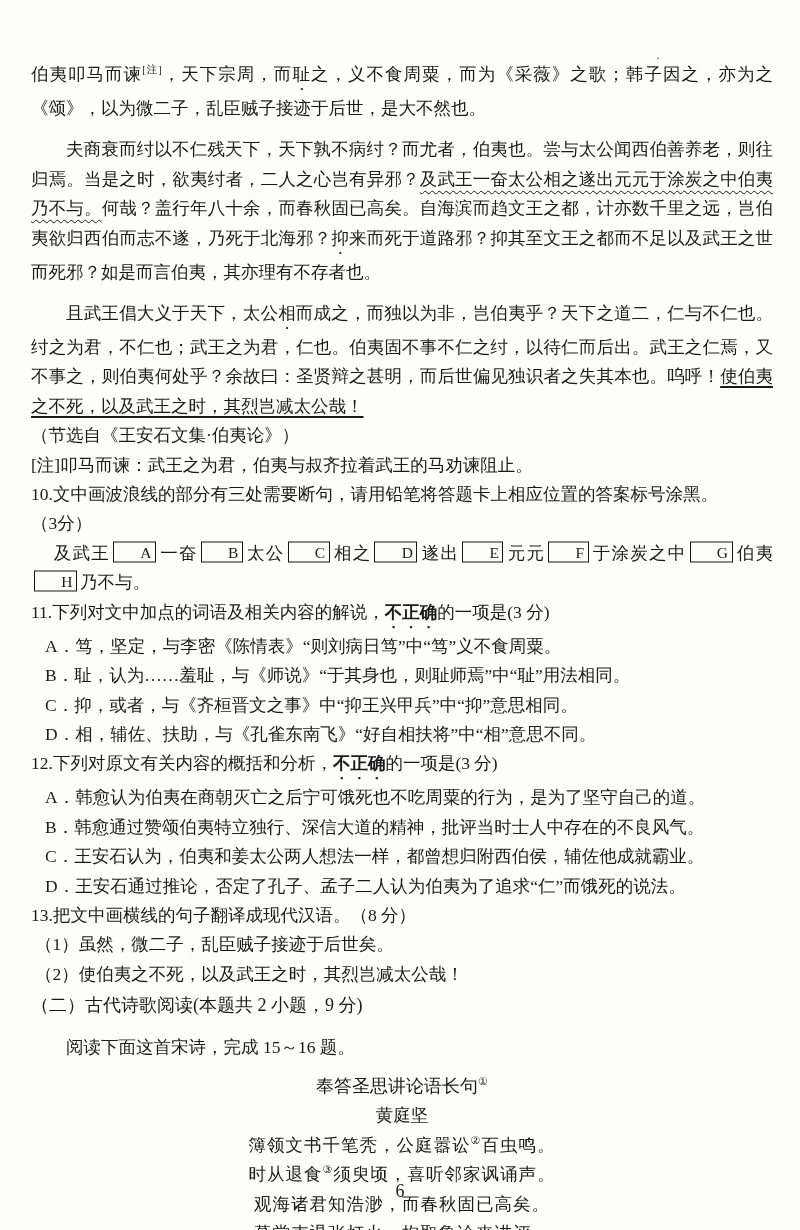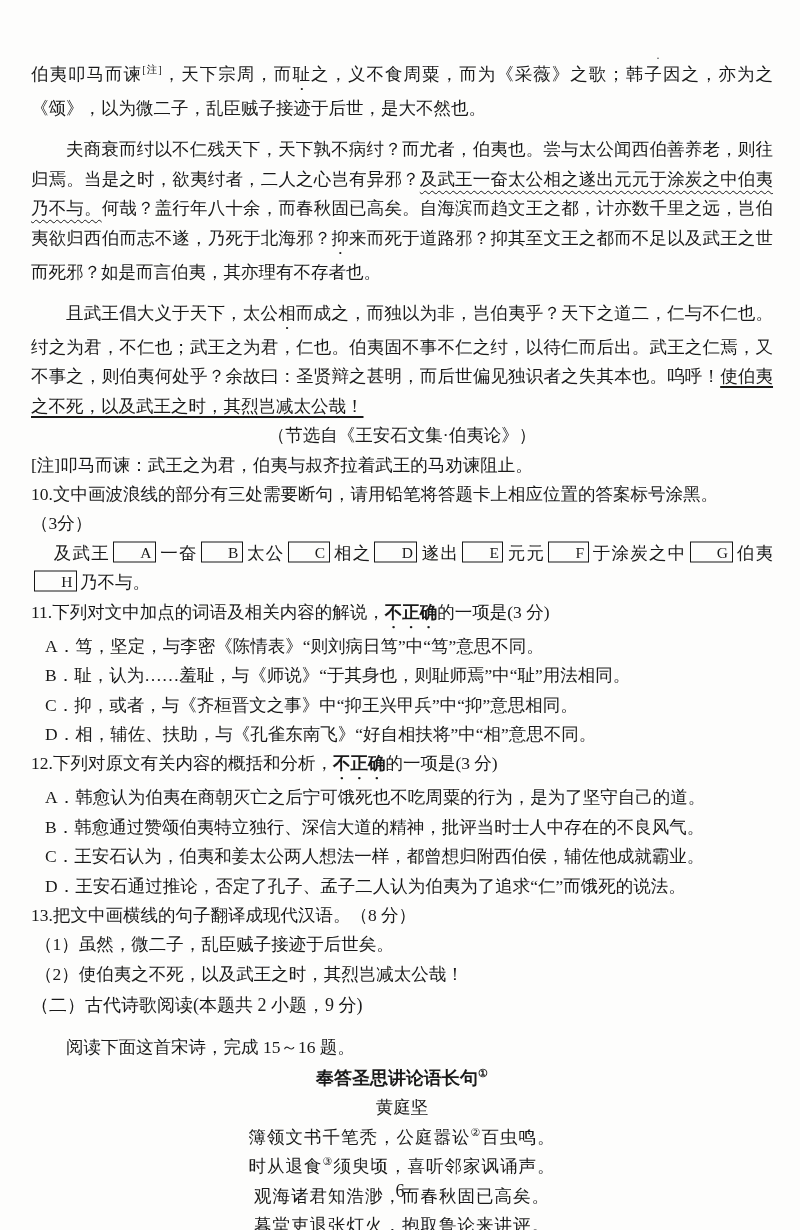--- a/index.html
+++ b/index.html
@@ -12,27 +12,27 @@
     font-size:17.5px;
     line-height:29.4px;
     overflow:hidden;
   }
   .content{
     position:absolute;top:60px;left:31px;width:742px;
     text-align:justify;
   }
   .para{ text-align:justify; }
   .indent{ text-indent:2em;margin-top:12px; }
-  .attribution{ text-align:center; }
+  .attribution{ text-align:left; }
   .ansline{ text-indent:1.3em; }
   .optline{ padding-left:14px; }
   .subitem{ padding-left:4px; }
   .sec-header{ font-weight:normal; font-size:18px; margin-top:2px;}
   .poem{ text-align:center; }
-  .poem-title{ font-weight:bold; font-size:18px; margin-top:2px;}
+  .poem-title{ font-weight:normal; font-size:18px; margin-top:10px;}
   .poem-line{ letter-spacing:1px; }
   .s-dot{
     -webkit-text-emphasis:filled dot #1a1a1a;
     -webkit-text-emphasis-position:under right;
     text-emphasis:filled dot #1a1a1a;
     text-emphasis-position:under right;
   }
   .s-bolddot{
     font-weight:bold;
     -webkit-text-emphasis:filled dot #1a1a1a;
@@ -99,21 +99,21 @@
     <div class="attribution">（节选自《王安石文集·伯夷论》）</div>
 
     <div class="para">[注]叩马而谏：武王之为君，伯夷与叔齐拉着武王的马劝谏阻止。</div>
 
     <div class="para">10.文中画波浪线的部分有三处需要断句，请用铅笔将答题卡上相应位置的答案标号涂黑。</div>
     <div class="para">（3分）</div>
 
     <div class="para ansline"><span>及武王</span><span class="s-box">A</span><span>一奋</span><span class="s-box">B</span><span>太公</span><span class="s-box">C</span><span>相之</span><span class="s-box">D</span><span>遂出</span><span class="s-box">E</span><span>元元</span><span class="s-box">F</span><span>于涂炭之中</span><span class="s-box">G</span><span>伯夷</span><span class="s-box">H</span><span>乃不与。</span></div>
 
     <div class="para"><span>11.下列对文中加点的词语及相关内容的解说，</span><span class="s-bolddot">不正确</span><span>的一项是(3 分)</span></div>
-    <div class="para optline">A．笃，坚定，与李密《陈情表》“则刘病日笃”中“笃”意思不同。</div>
+    <div class="para optline">A．笃，坚定，与李密《陈情表》“则刘病日笃”中“笃”义不食周粟。</div>
     <div class="para optline">B．耻，认为……羞耻，与《师说》“于其身也，则耻师焉”中“耻”用法相同。</div>
     <div class="para optline">C．抑，或者，与《齐桓晋文之事》中“抑王兴甲兵”中“抑”意思相同。</div>
     <div class="para optline">D．相，辅佐、扶助，与《孔雀东南飞》“好自相扶将”中“相”意思不同。</div>
 
     <div class="para"><span>12.下列对原文有关内容的概括和分析，</span><span class="s-bolddot">不正确</span><span>的一项是(3 分)</span></div>
     <div class="para optline">A．韩愈认为伯夷在商朝灭亡之后宁可饿死也不吃周粟的行为，是为了坚守自己的道。</div>
     <div class="para optline">B．韩愈通过赞颂伯夷特立独行、深信大道的精神，批评当时士人中存在的不良风气。</div>
     <div class="para optline">C．王安石认为，伯夷和姜太公两人想法一样，都曾想归附西伯侯，辅佐他成就霸业。</div>
     <div class="para optline">D．王安石通过推论，否定了孔子、孟子二人认为伯夷为了追求“仁”而饿死的说法。</div>
 

